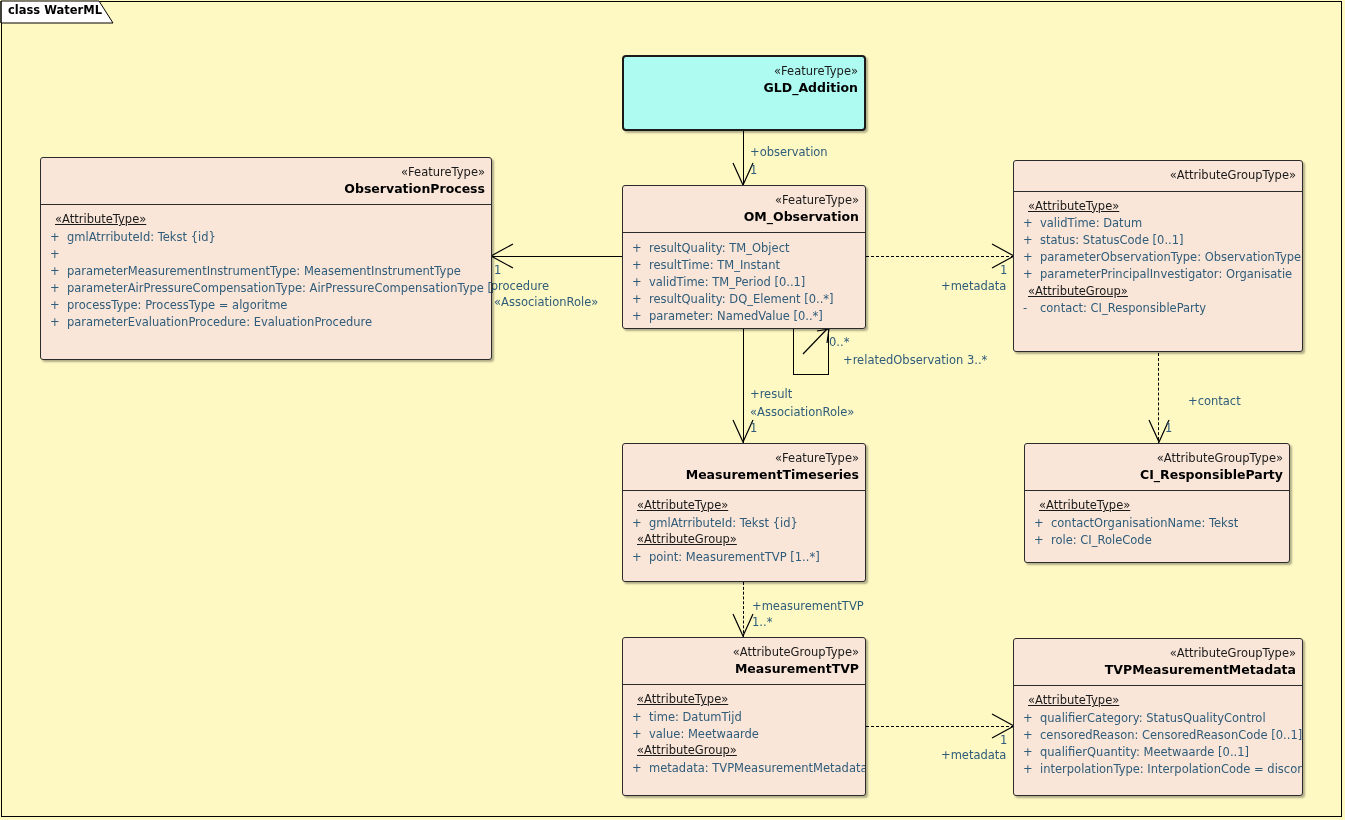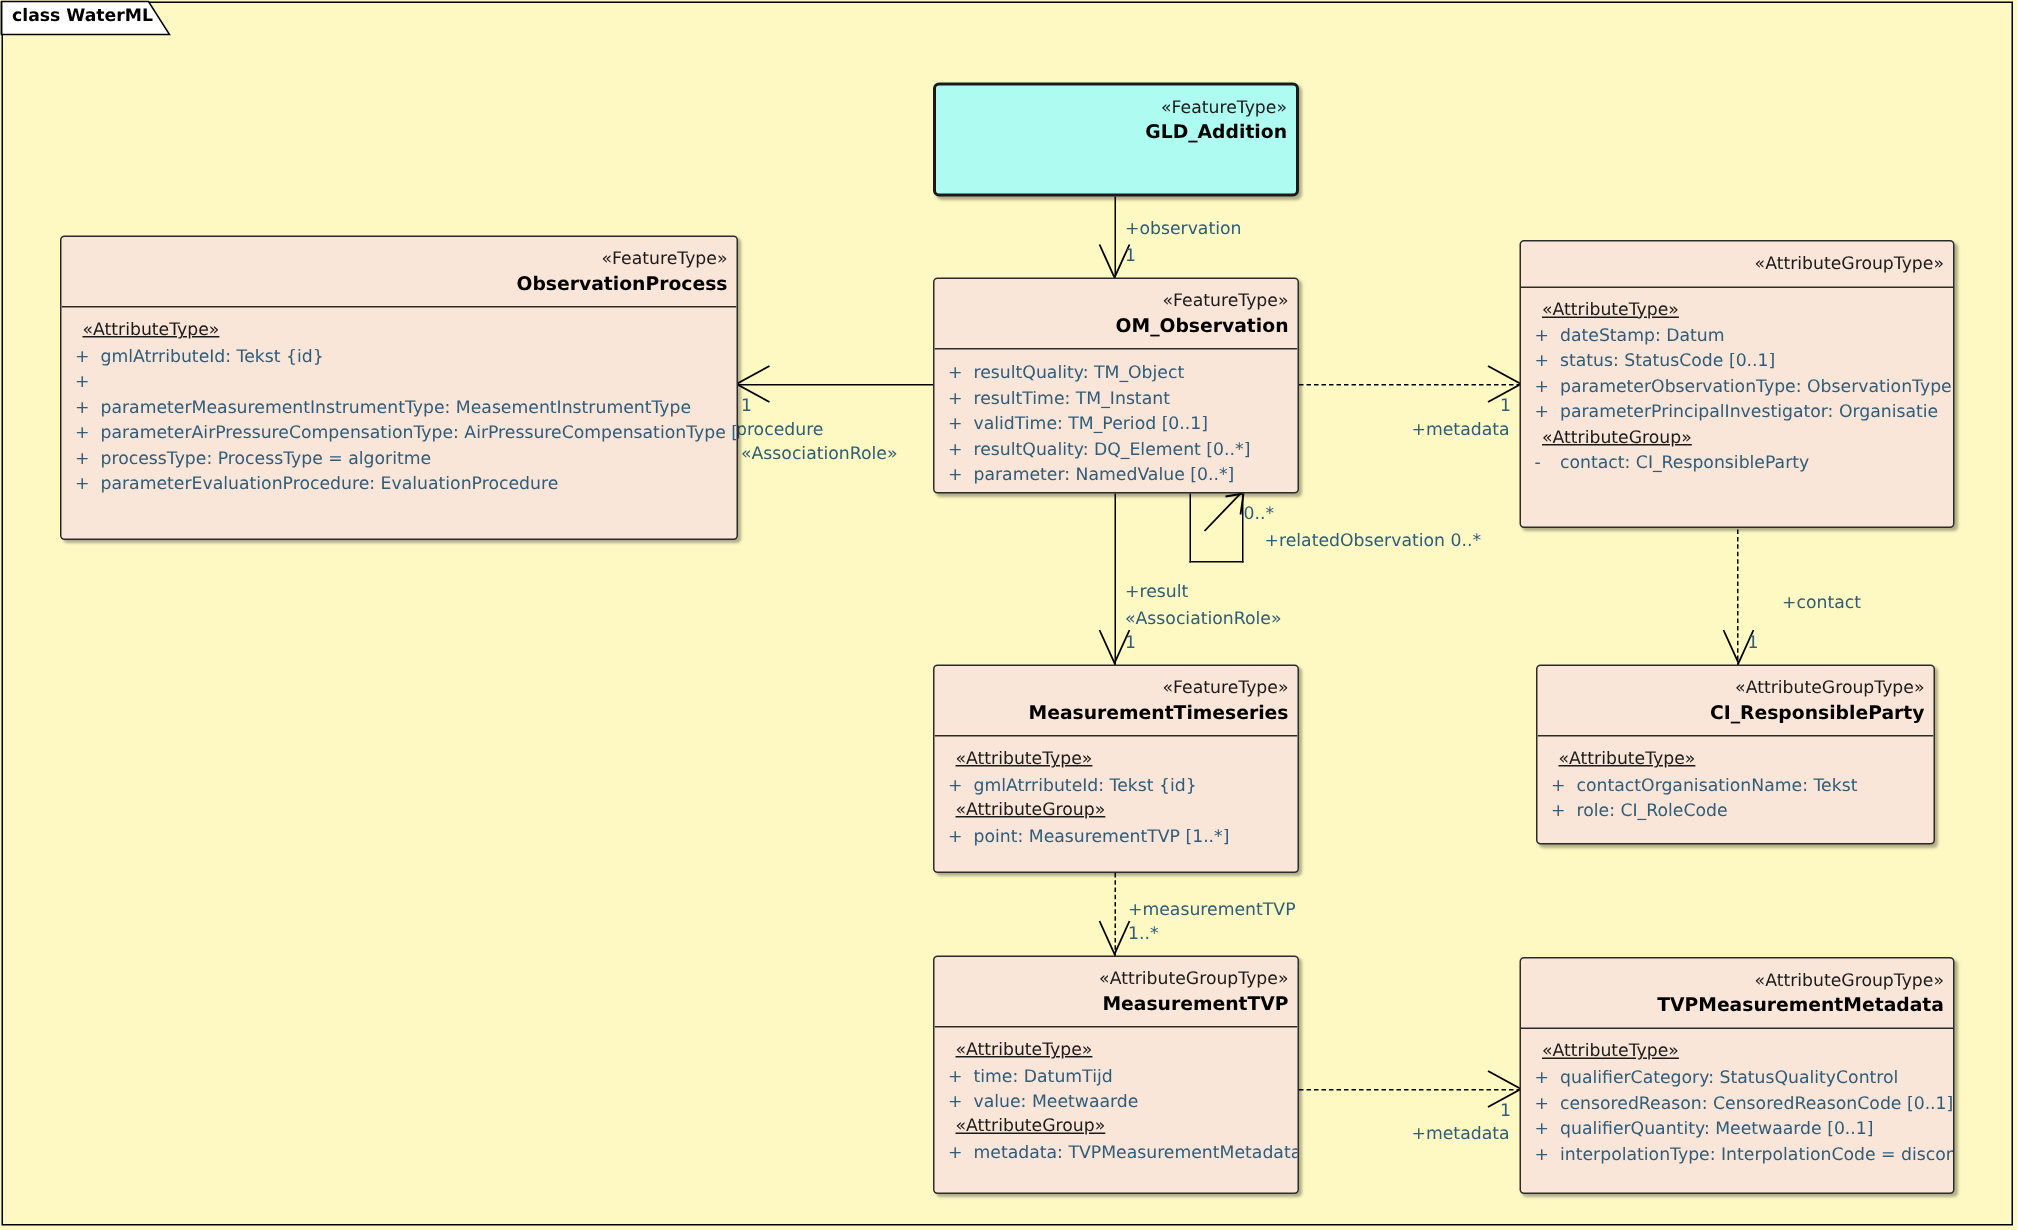--- a/index.html
+++ b/index.html
@@ -170,21 +170,21 @@
   <div class="conn-label" style="left:941px; top:279px;">+metadata</div>
 
   <div class="conn vline" style="left:793px; top:329px; height:46px;"></div>
   <div class="conn hline" style="left:793px; top:374px; width:36px;"></div>
   <div class="conn vline" style="left:828px; top:329px; height:46px;"></div>
   <svg class="arrow" style="left:803px; top:328px;" width="34" height="30">
     <path d="M 0,26 L 25,0" fill="none" stroke="#000" stroke-width="1.2"></path>
     <path d="M 26,1 L 14,3 M 26,1 L 24,15" fill="none" stroke="#000" stroke-width="1.2"></path>
   </svg>
   <div class="mult" style="left:829px; top:335px;">0..*</div>
-  <div class="conn-label" style="left:843px; top:353px;">+relatedObservation 0..*</div>
+  <div class="conn-label" style="left:843px; top:353px;">+relatedObservation 3..*</div>
 
   <div class="conn vline" style="left:743px; top:329px; height:115px;"></div>
   <svg class="arrow" style="left:731px; top:420px;" width="26" height="26">
     <path d="M 2,0 L 12,22 L 22,0" fill="none" stroke="#000" stroke-width="1.2"></path>
   </svg>
   <div class="conn-label" style="left:750px; top:387px;">+result</div>
   <div class="conn-label" style="left:750px; top:405px;">«AssociationRole»</div>
   <div class="mult" style="left:750px; top:421px;">1</div>
 
   <div class="dashv" style="left:1158px; top:353px; height:92px;"></div>
@@ -281,21 +281,21 @@
 
   <div class="uml-class" style="left:1013px; top:160px; width:290px; height:192px;">
     <div class="uml-head">
       <span class="stereo">«AttributeGroupType»</span>
     </div>
     <div class="uml-sep"></div>
     <div class="uml-body">
       <div class="grp">«AttributeType»</div>
       <div class="attr">
           <span class="vis">+</span>
-          <span class="atext">dateStamp: Datum</span>
+          <span class="atext">validTime: Datum</span>
         </div>
       <div class="attr">
           <span class="vis">+</span>
           <span class="atext">status: StatusCode [0..1]</span>
         </div>
       <div class="attr">
           <span class="vis">+</span>
           <span class="atext">parameterObservationType: ObservationType</span>
         </div>
       <div class="attr">

